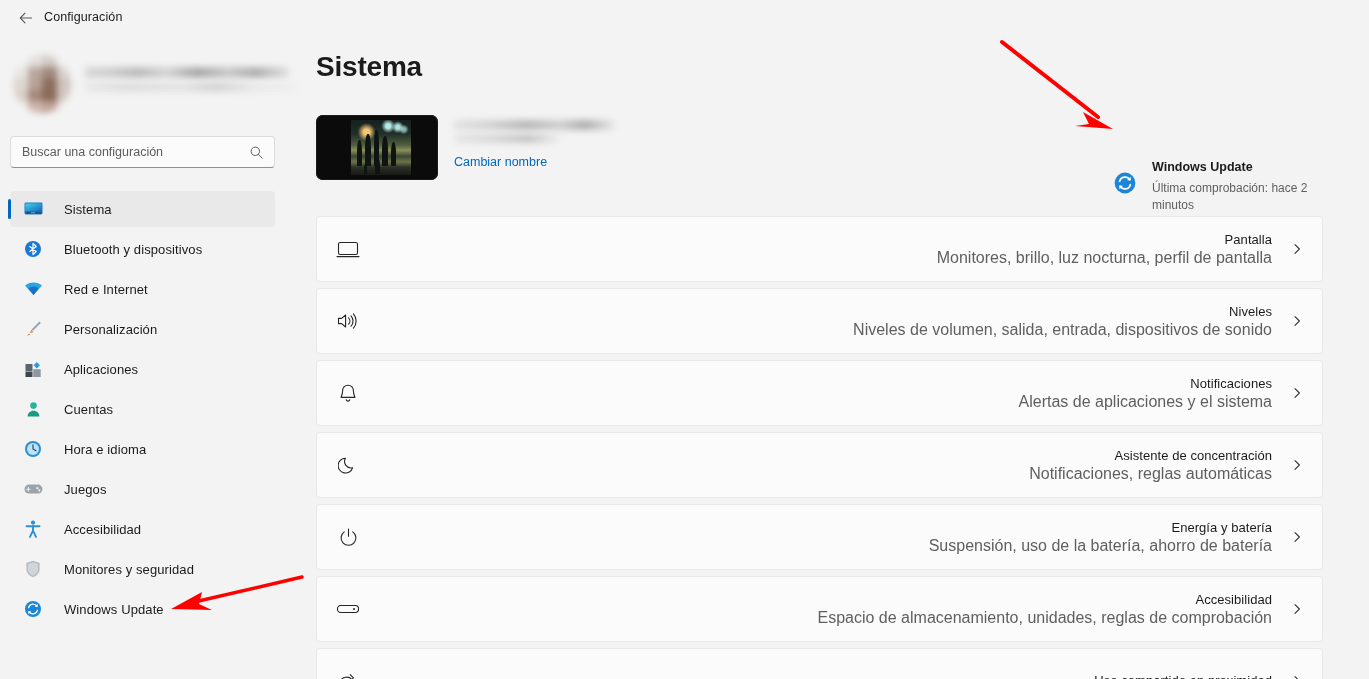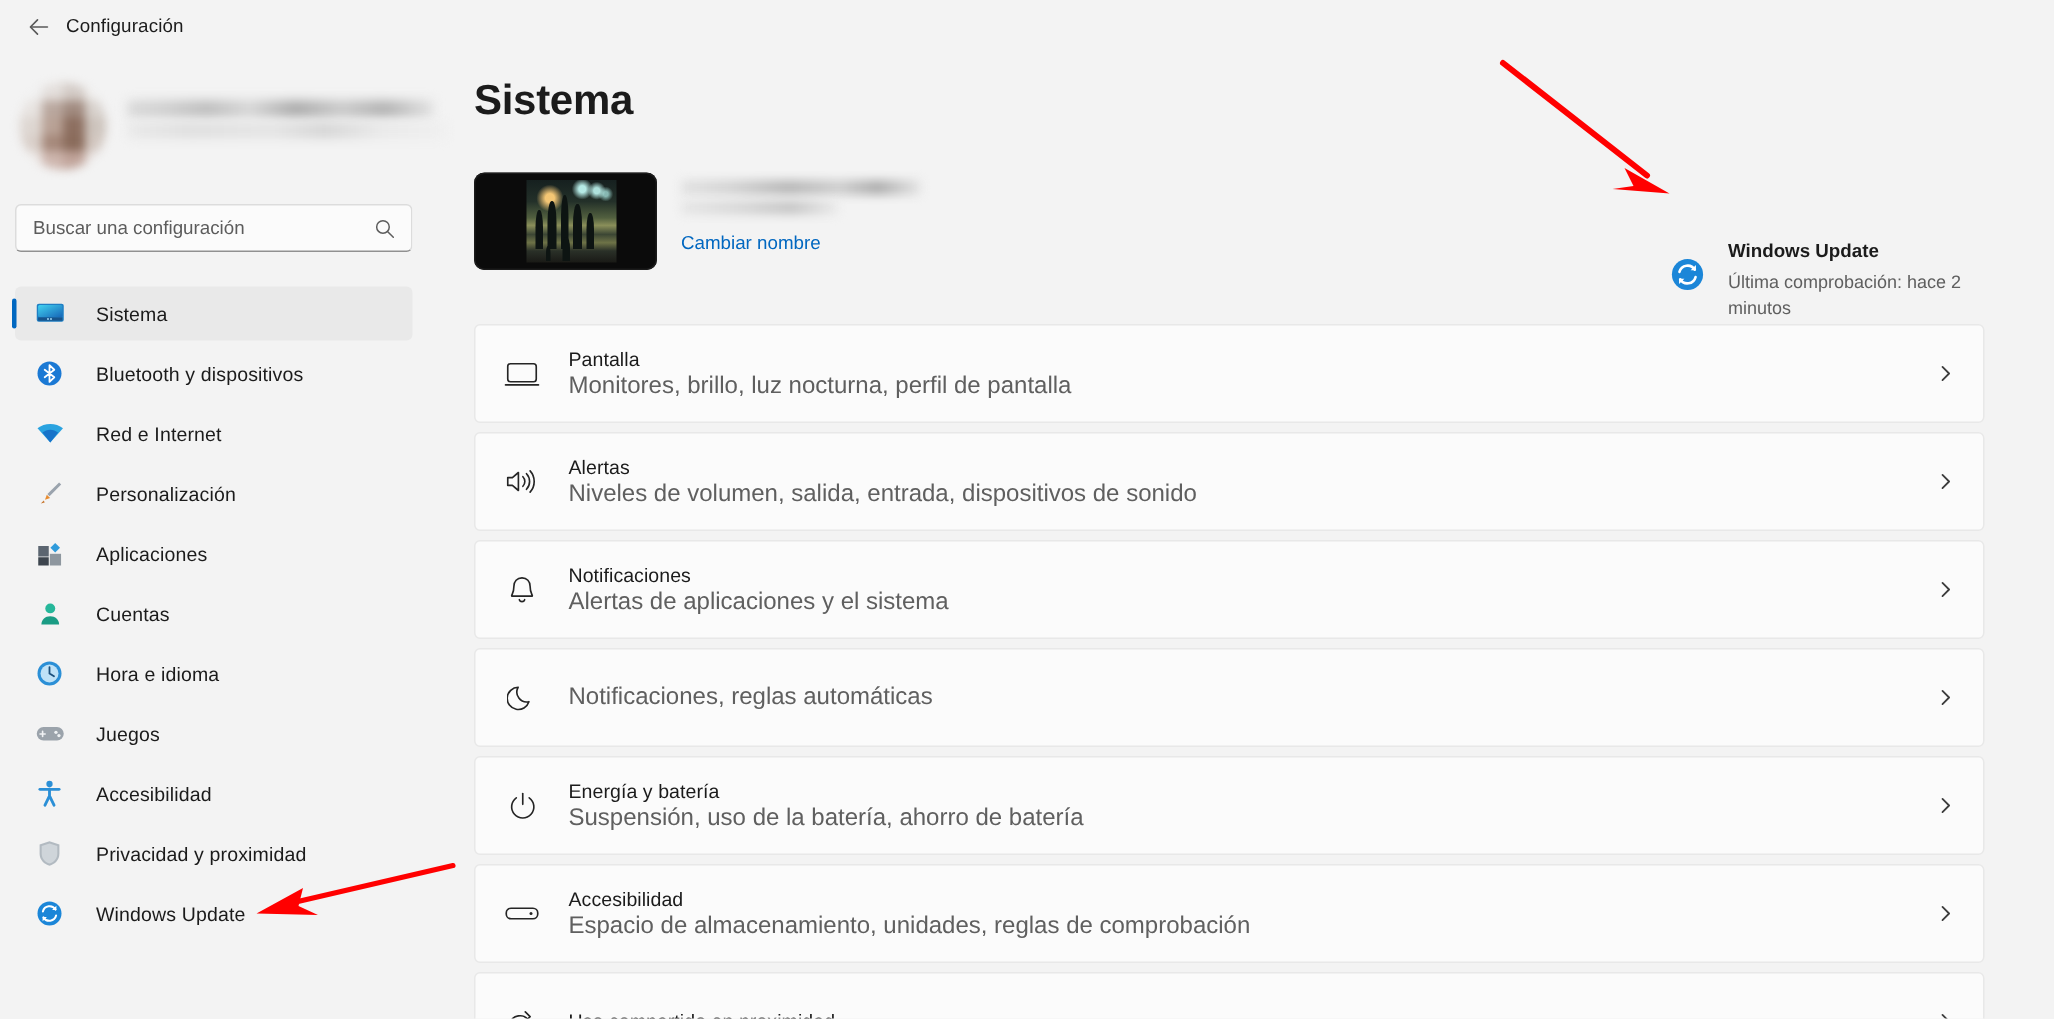--- a/index.html
+++ b/index.html
@@ -111,21 +111,21 @@
   .update-title { position: absolute; left: 38px; top: 40px; font-size: 12.5px; font-weight: bold; color: #1b1b1b; }
   .update-sub { position: absolute; left: 38px; top: 60px; width: 178px; font-size: 12px; color: #5f5f5f; line-height: 17px; }
 
   .rows { position: absolute; left: 6px; top: 180px; width: 1007px; }
   .row {
     position: relative; display: flex; align-items: center;
     height: 66px; margin-bottom: 6px;
     background: #fbfbfb; border: 1px solid #e8e8e8; border-radius: 4px;
   }
   .row-ico { width: 62px; display: flex; align-items: center; justify-content: center; flex: none; }
-  .row-text { flex: 1; }
+  .row-text { flex: 1; text-align: right; }
   .row-title { font-size: 13px; color: #1b1b1b; margin-bottom: 2px; letter-spacing: .05px; }
   .row-sub { font-size: 16px; color: #5f5f5f; }
   .row-chev { width: 50px; display: flex; align-items: center; justify-content: center; flex: none; }
   .row.partial { height: 66px; }
 
   
   .annots { position: absolute; left: 0; top: 0; width: 1369px; height: 679px; pointer-events: none; }
 </style>
 </head>
 <body>
@@ -293,21 +293,21 @@
         <span class="nav-label">Accesibilidad</span>
       </div>
 
       <div class="navitem">
         <span class="nav-ico">
           <svg width="16" height="18" viewBox="0 0 16 18">
             <path d="M8 .8 14.6 3v6.1c0 4.1-3 6.9-6.6 8.1-3.6-1.2-6.6-4-6.6-8.1V3z" fill="#b2bac1"></path>
             <path d="M8 2.3 13.2 4v5.1c0 3.3-2.4 5.6-5.2 6.6-2.8-1-5.2-3.3-5.2-6.6V4z" fill="#cfd5da"></path>
           </svg>
         </span>
-        <span class="nav-label">Privacidad y proximidad</span>
+        <span class="nav-label">Monitores y seguridad</span>
       </div>
 
       <div class="navitem">
         <span class="nav-ico">
           <svg width="18" height="18" viewBox="0 0 18 18">
             <circle cx="9" cy="9" r="8" fill="#1b86d8"></circle>
             <path d="M4.6 7.6A4.6 4.6 0 0 1 13 6.4" fill="none" stroke="#fff" stroke-width="1.35" stroke-linecap="round"></path>
             <path d="M13.4 10.4A4.6 4.6 0 0 1 5 11.6" fill="none" stroke="#fff" stroke-width="1.35" stroke-linecap="round"></path>
             <path d="M13.6 3.8v2.9h-2.9z" fill="#fff"></path>
             <path d="M4.4 14.2v-2.9h2.9z" fill="#fff"></path>
@@ -379,21 +379,21 @@
       <div class="row">
         <span class="row-ico">
           <svg width="24" height="20" viewBox="0 0 24 20">
             <path d="M2.5 7.4h3.1l4-3.4v12l-4-3.4H2.5z" fill="none" stroke="#252525" stroke-width="1.1" stroke-linejoin="round"></path>
             <path d="M12.6 6.8a4.6 4.6 0 0 1 0 6.4" fill="none" stroke="#252525" stroke-width="1.1" stroke-linecap="round"></path>
             <path d="M15 4.8a7.6 7.6 0 0 1 0 10.4" fill="none" stroke="#252525" stroke-width="1.1" stroke-linecap="round"></path>
             <path d="M17.4 2.9a10.6 10.6 0 0 1 0 14.2" fill="none" stroke="#252525" stroke-width="1.1" stroke-linecap="round"></path>
           </svg>
         </span>
         <span class="row-text">
-          <span class="row-title" style="display:block">Alertas</span>
+          <span class="row-title" style="display:block">Niveles</span>
           <span class="row-sub" style="display:block">Niveles de volumen, salida, entrada, dispositivos de sonido</span>
         </span>
         <span class="row-chev">
           <svg width="12" height="12" viewBox="0 0 12 12">
               <path d="M4 1.6 8.4 6 4 10.4" fill="none" stroke="#3c3c3c" stroke-width="1.2" stroke-linecap="round" stroke-linejoin="round"></path>
             </svg>
         </span>
       </div>
 
       <div class="row">
@@ -414,20 +414,21 @@
         </span>
       </div>
 
       <div class="row">
         <span class="row-ico">
           <svg width="20" height="21" viewBox="0 0 20 21">
             <path d="M14.6 12.8A6.6 6.6 0 0 1 7.4 3.2a7.4 7.4 0 1 0 7.2 9.6z" fill="none" stroke="#252525" stroke-width="1.1" stroke-linejoin="round"></path>
           </svg>
         </span>
         <span class="row-text">
+          <span class="row-title" style="display:block">Asistente de concentración</span>
           <span class="row-sub" style="display:block">Notificaciones, reglas automáticas</span>
         </span>
         <span class="row-chev">
           <svg width="12" height="12" viewBox="0 0 12 12">
               <path d="M4 1.6 8.4 6 4 10.4" fill="none" stroke="#3c3c3c" stroke-width="1.2" stroke-linecap="round" stroke-linejoin="round"></path>
             </svg>
         </span>
       </div>
 
       <div class="row">

